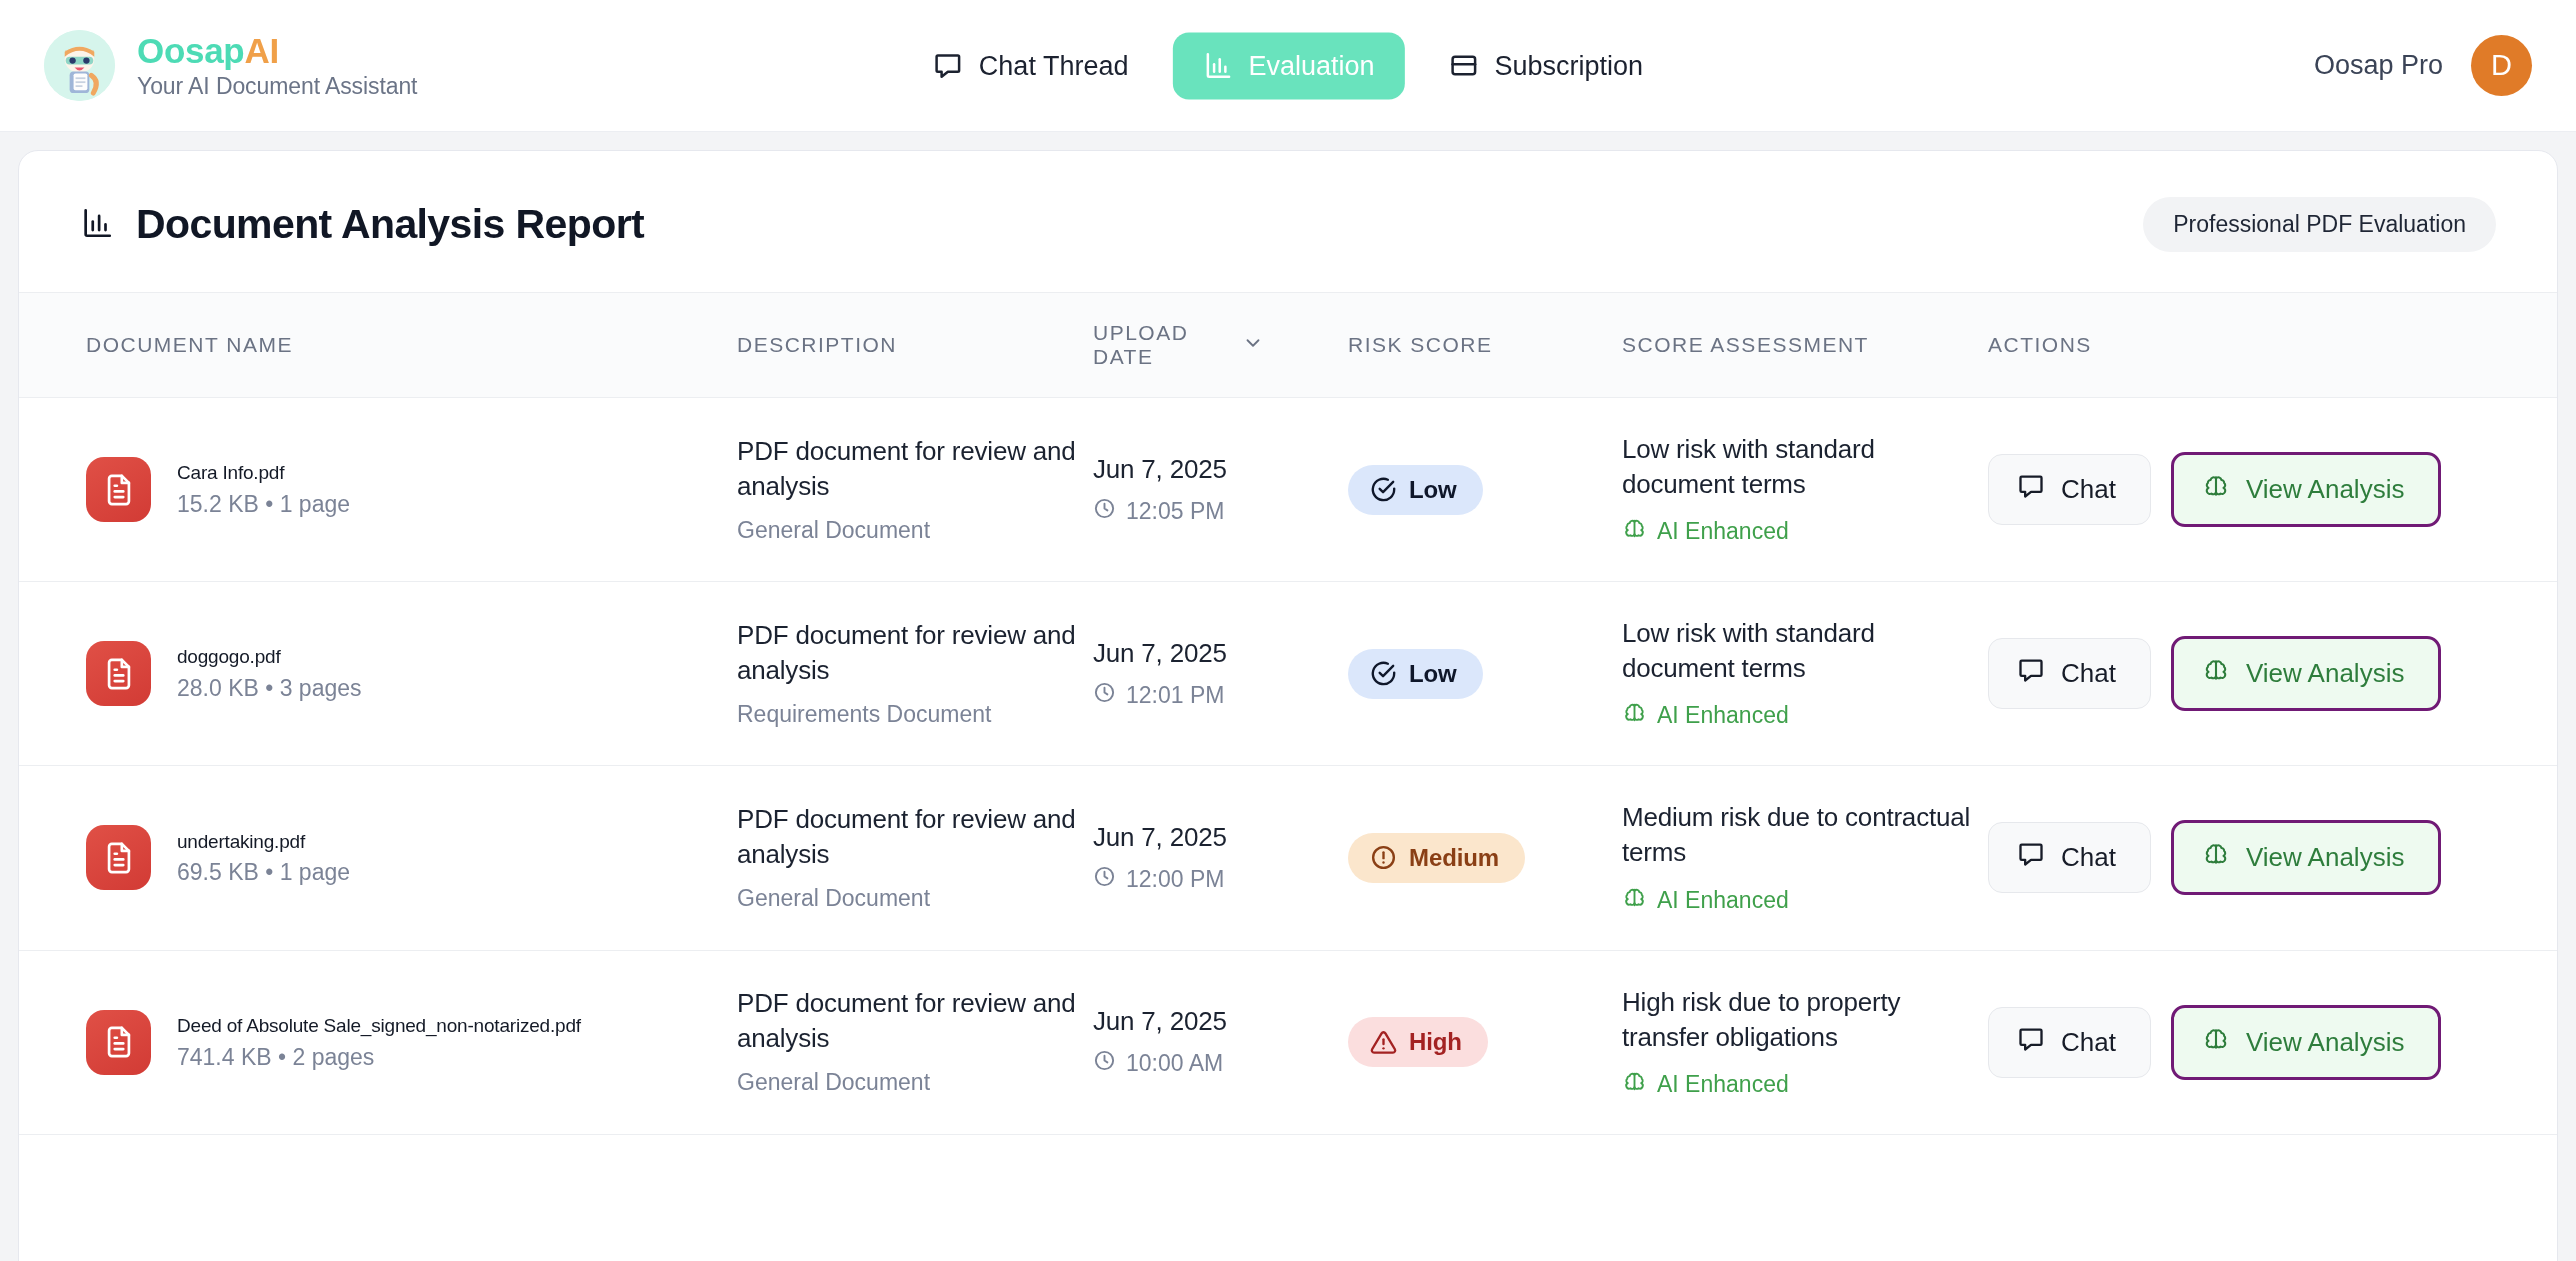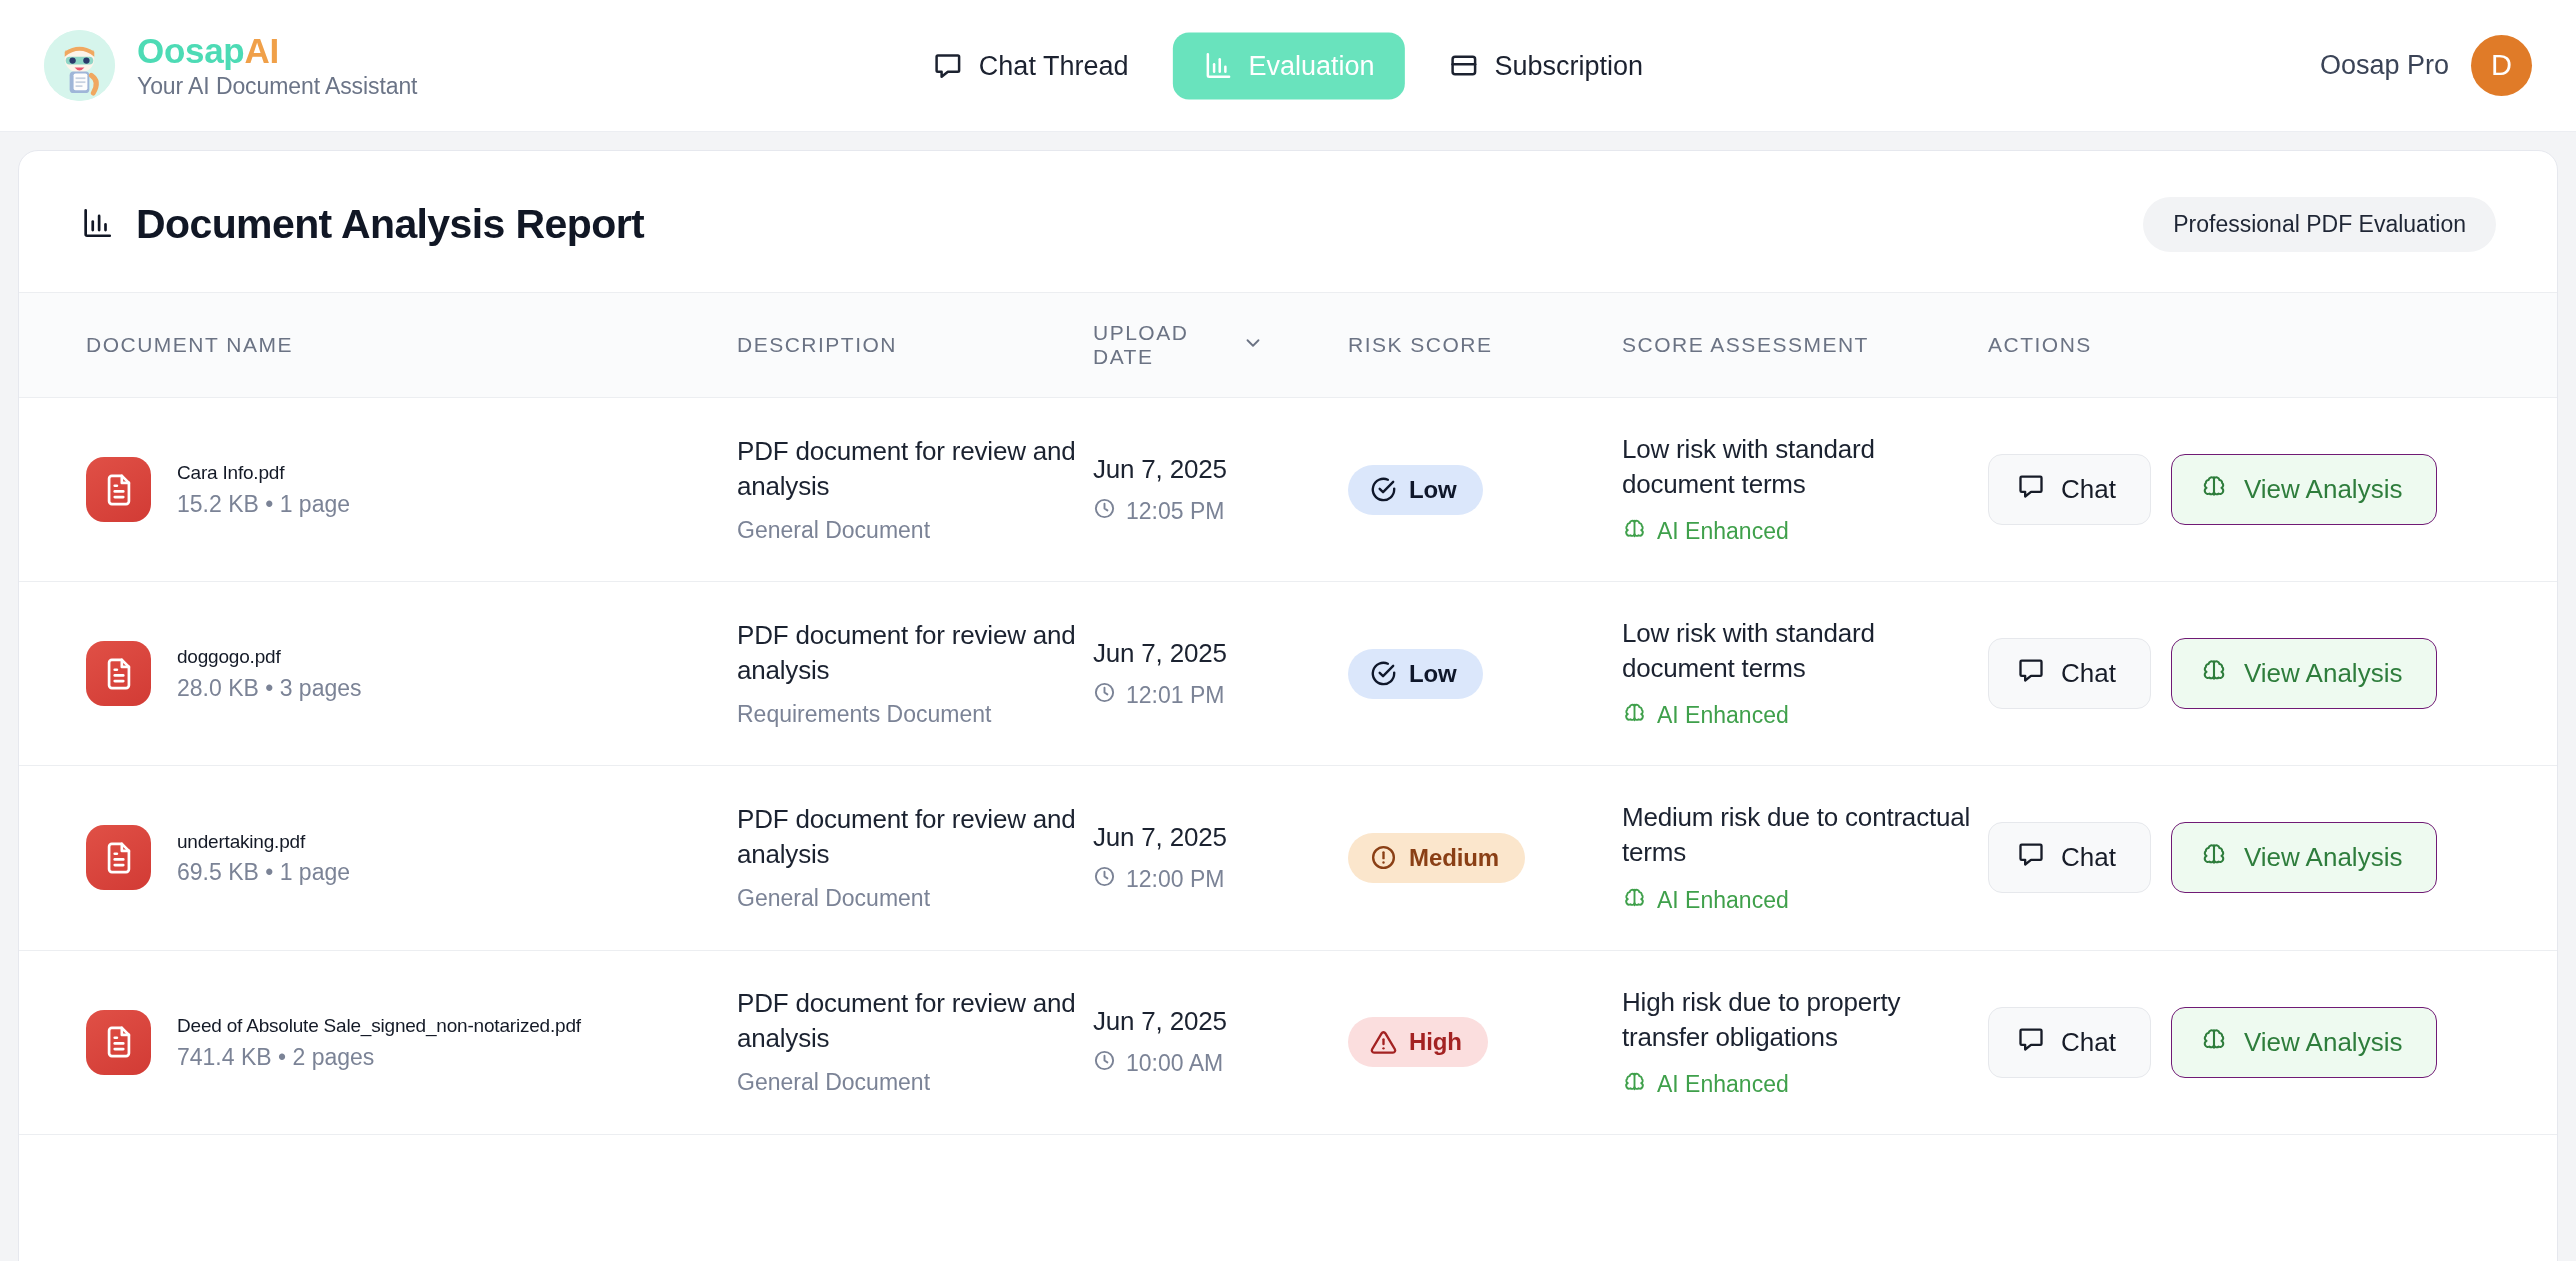--- a/index.html
+++ b/index.html
@@ -35,21 +35,21 @@
     display:flex; align-items:center; gap:14px;
   }
   .nav-item{
     display:flex; align-items:center; gap:16px;
     padding:18px 30px; border-radius:16px;
     font-size:27px; color:#1c2230; cursor:pointer; white-space:nowrap;
   }
   .nav-item.active{ background:#69e3bd; color:#ffffff; }
   .nav-ico{ width:30px; height:30px; display:block; flex:none; }
 
-  .account{ margin-left:auto; display:flex; align-items:center; gap:22px; }
+  .account{ margin-left:auto; display:flex; align-items:center; gap:28px; }
   .account-name{ font-size:27px; color:#3b4457; }
   .account-avatar{
     width:61px; height:61px; border-radius:50%;
     background:#e07b28; color:#fff;
     display:flex; align-items:center; justify-content:center;
     font-size:29px; font-weight:500;
   }
 
   
   .card{
@@ -139,21 +139,21 @@
   .actions{ display:flex; align-items:center; gap:20px; }
   .btn{
     display:inline-flex; align-items:center; gap:16px;
     border-radius:14px; font-size:26px; cursor:pointer; white-space:nowrap;
   }
   .btn-chat{
     background:#f8f9fa; border:1px solid #e6e8ec; color:#171c28;
     padding:17px 34px 17px 28px;
   }
   .btn-view{
-    background:#eefaf0; border:1px solid #701a75; color:#2e7d3c;
+    background:#eefaf0; border:3px solid #701a75; color:#2e7d3c;
     padding:17px 34px 17px 28px;
   }
   .btn svg{ width:28px; height:28px; flex:none; }
 </style>
 </head>
 <body>
 
 <div class="topbar">
 
   <div class="brand">

